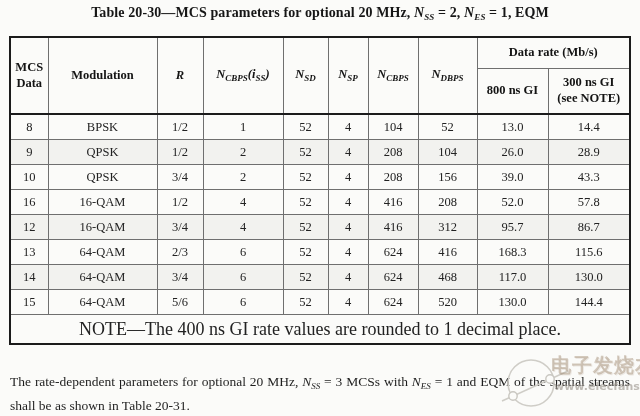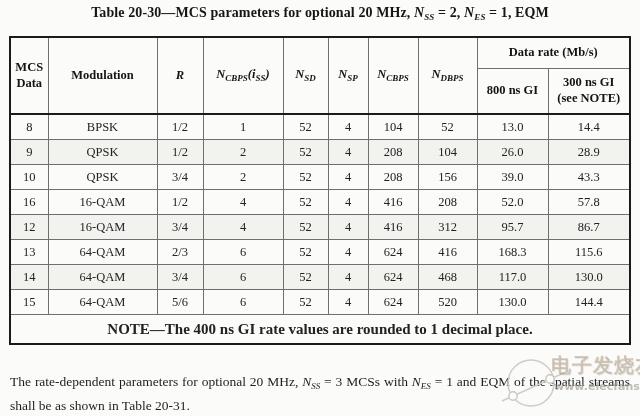--- a/index.html
+++ b/index.html
@@ -58,23 +58,22 @@
     color: #222;
   }
   tbody tr:nth-child(2), tbody tr:nth-child(5), tbody tr:nth-child(7) {
     background: #f2f2ef;
   }
   tfoot td {
     border-top: 2px solid #1b1b1b;
     text-align: left;
     height: 28px;
     padding-left: 9px;
-    font-size: 15px;
+    font-size: 18px;
     color: #222;
-    font-weight: bold;
   }
 
   
   .bottom-text {
     position: absolute; left: 10px; top: 372px; width: 620px;
     font-size: 13.5px;
     line-height: 19px;
     color: #1e1e1e;
     text-align: justify;
   }

